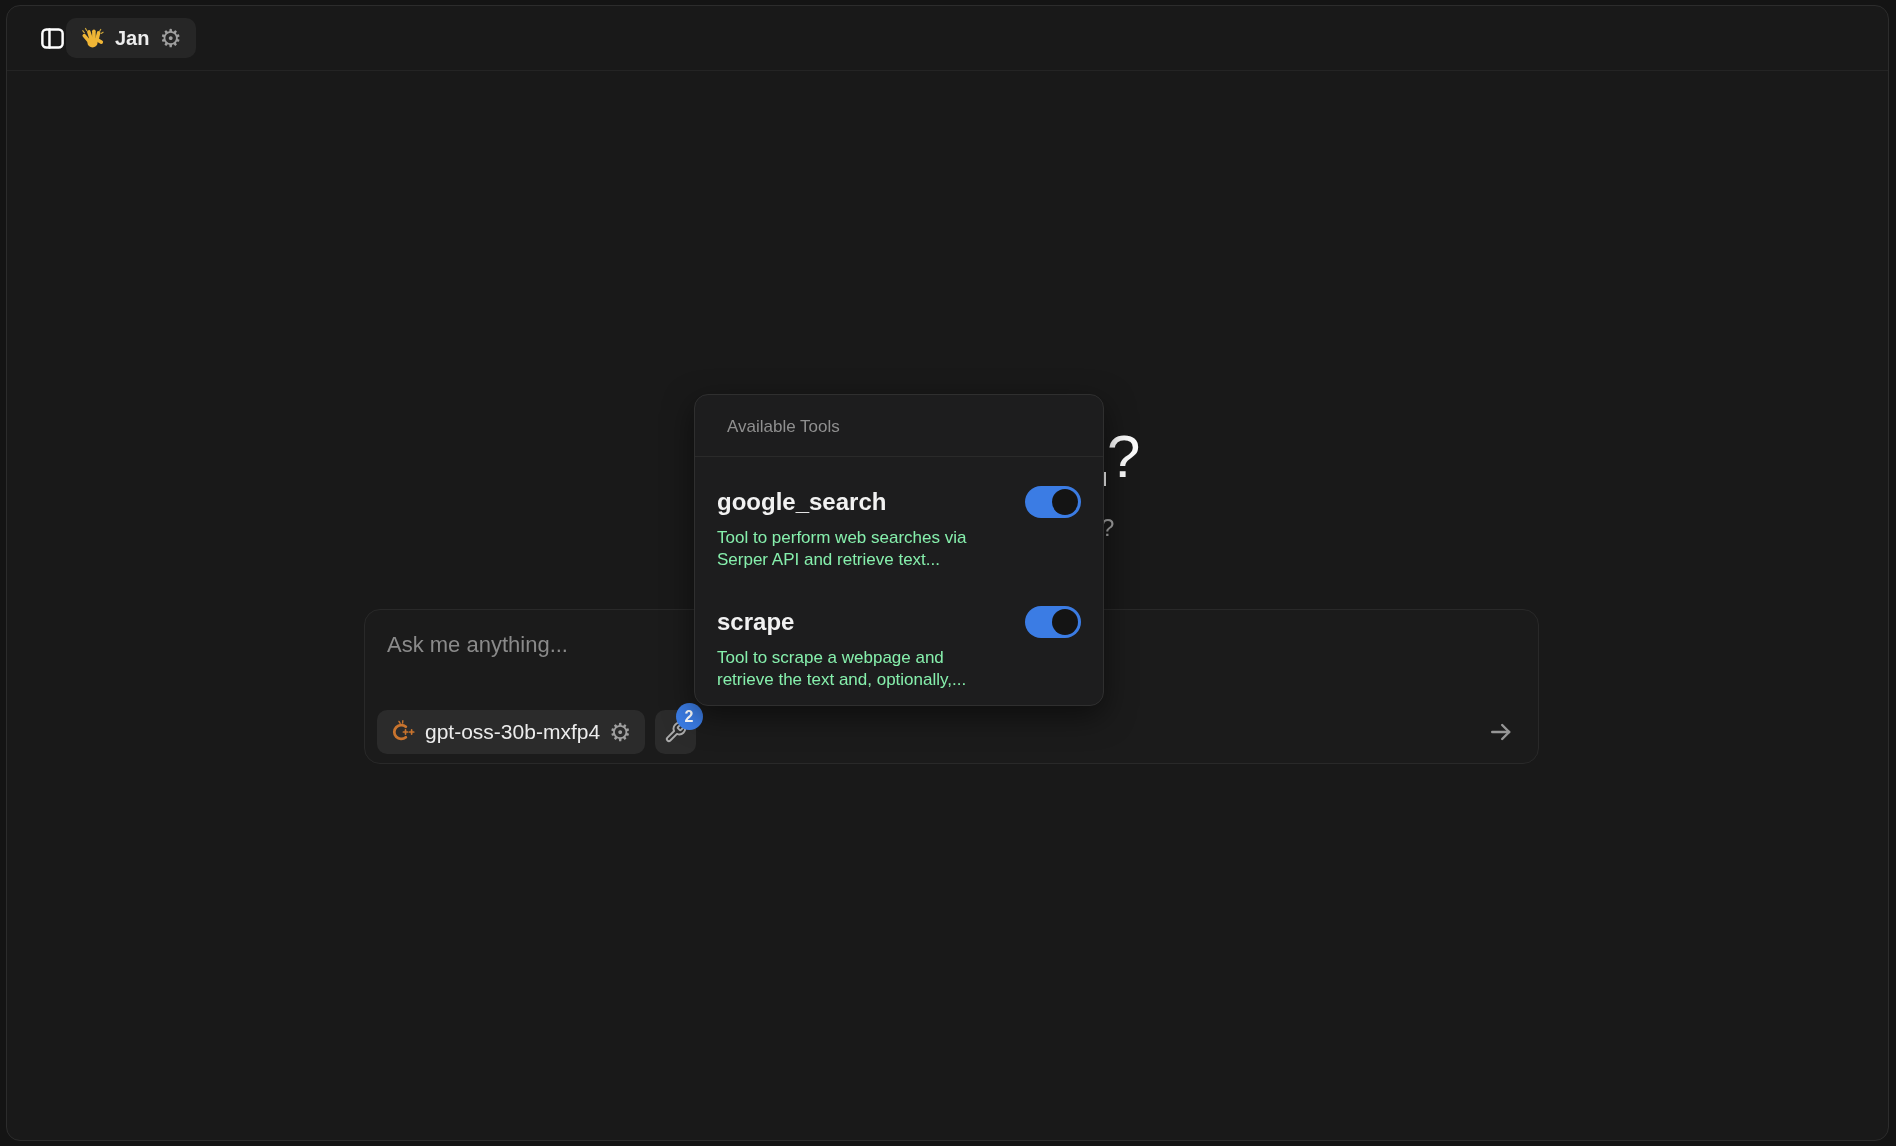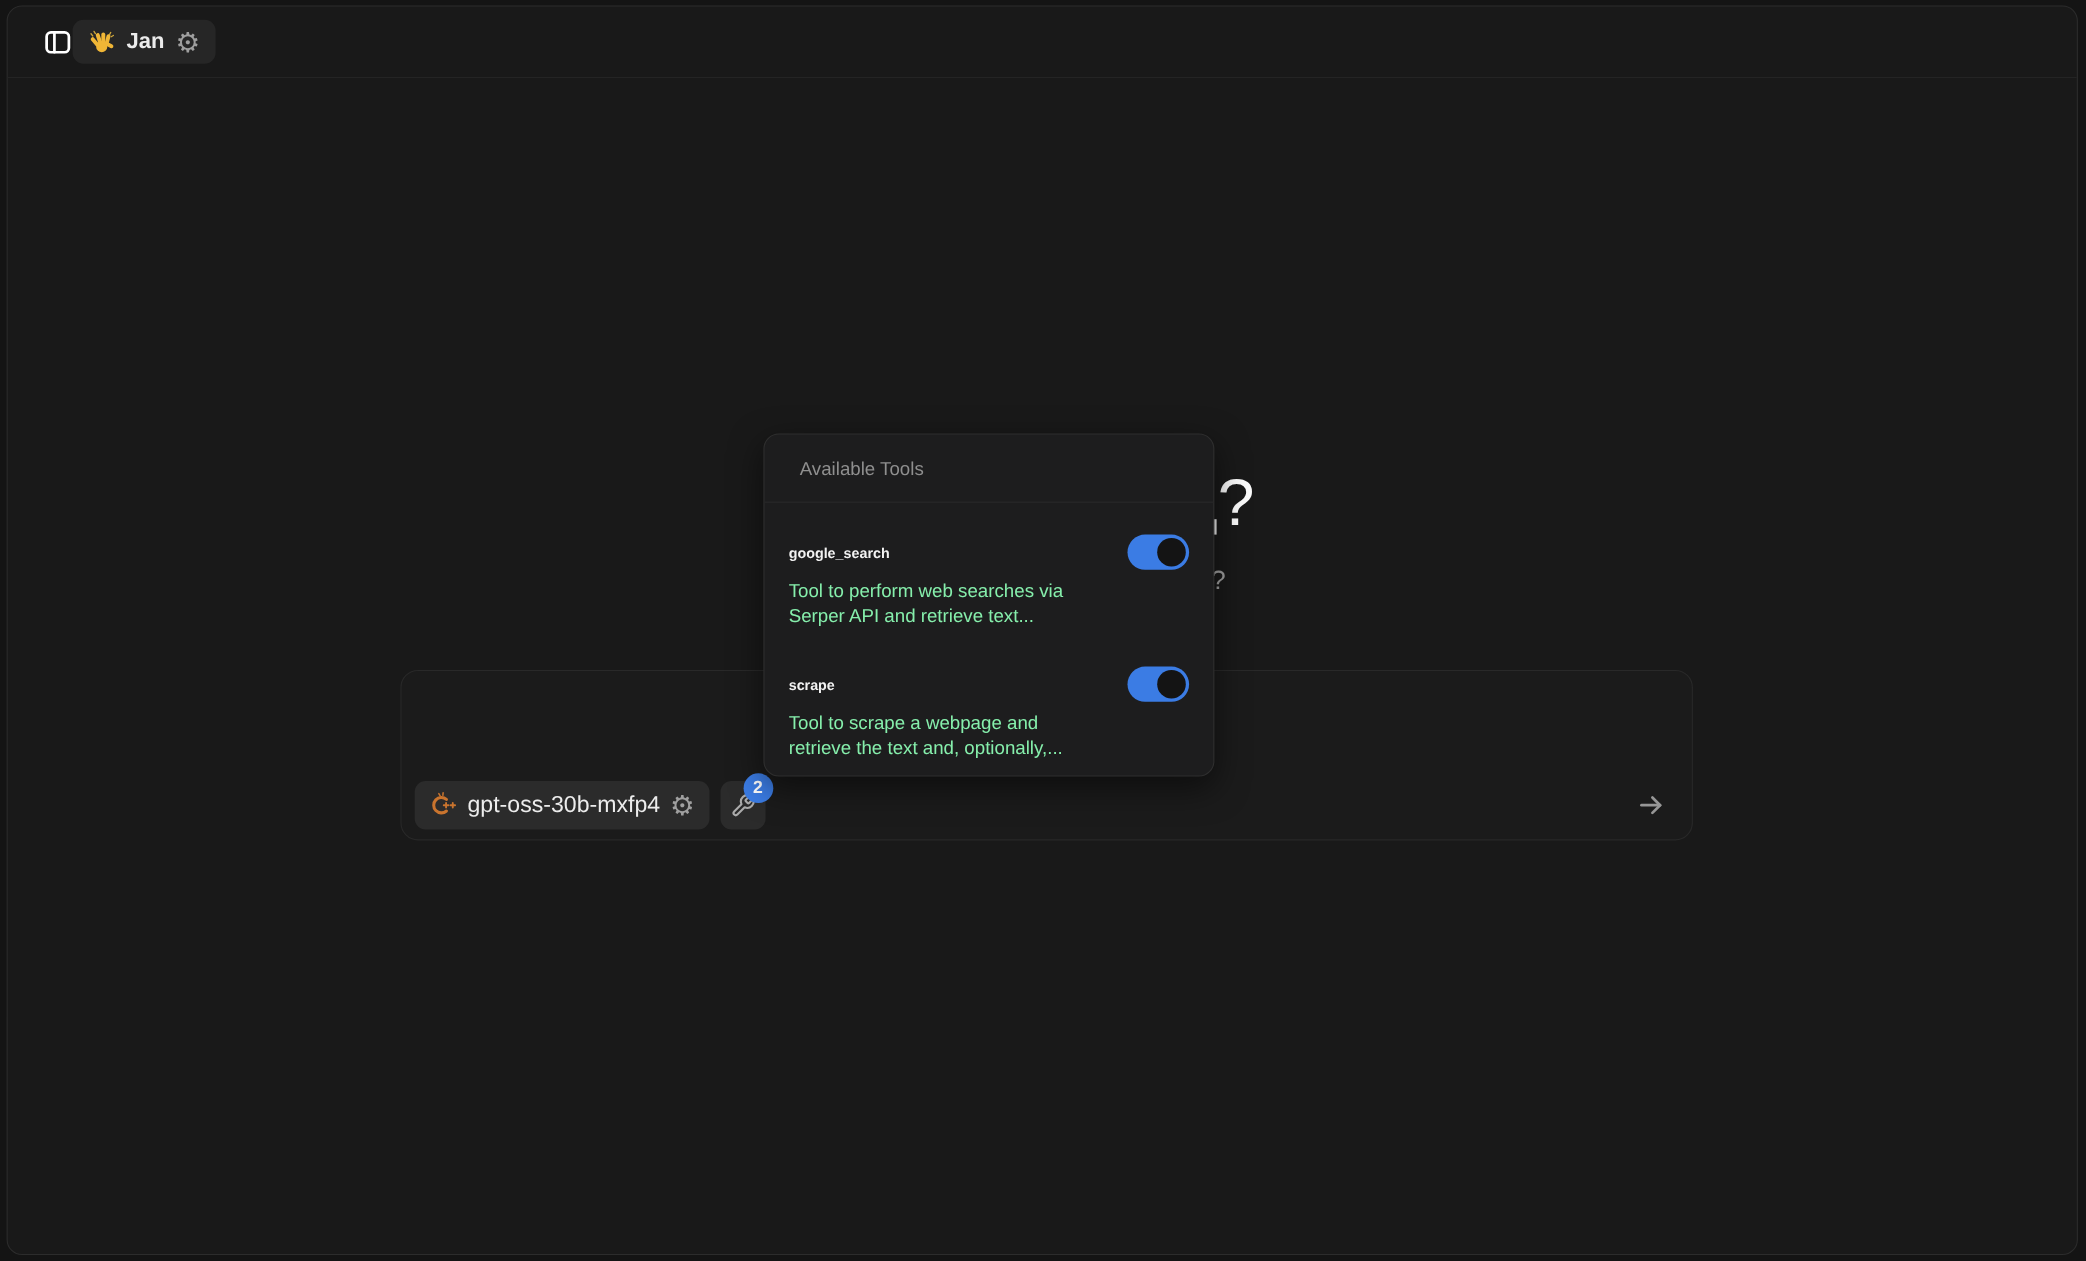--- a/index.html
+++ b/index.html
@@ -79,21 +79,21 @@
     box-shadow: 0 10px 30px rgba(0,0,0,0.5); z-index: 20;
   }
   .tools-popover .pop-header {
     height: 62px; padding: 22px 22px 0; border-bottom: 1px solid #2a2a2a;
   }
   .tools-popover .pop-title { color: #8f8f8f; font-size: 17px; margin-left: 10px; }
   .tools-popover .pop-body { padding: 0 22px; }
   .tool-row-head { display: flex; align-items: center; justify-content: space-between; }
   .tool-row:nth-of-type(1) .tool-row-head { margin-top: 29px; }
   .tool-row:nth-of-type(2) .tool-row-head { margin-top: 36px; }
-  .tool-name { color: #f2f2f2; font-size: 13px; font-weight: 700; }
+  .tool-name { color: #f2f2f2; font-size: 24px; font-weight: 700; }
   .tool-desc { margin-top: 9px; color: #86efac; font-size: 17px; line-height: 21.5px; }
 
   .toggle {
     position: relative; width: 56px; height: 32px; border-radius: 16px;
     background: #3b7ce4; border: none; cursor: pointer; flex: 0 0 auto;
   }
   .toggle .knob {
     position: absolute; top: 3px; right: 3px; width: 26px; height: 26px;
     border-radius: 50%; background: #141414;
   }
@@ -137,20 +137,21 @@
       <span class="chip-label">Jan</span>
       <span class="gear-glyph">⚙</span>
     </button>
   </div>
 
   <div class="hero-sliver"></div>
   <div class="hero-q">?</div>
   <div class="hero-sub-q">?</div>
 
   <div class="composer">
+    <textarea placeholder="Ask me anything..." style=""></textarea>
 
     <div class="composer-row">
 
       <button class="model-chip">
         <span>
           <svg width="26" height="26" viewBox="0 0 32 32" fill="none" stroke="#c9742e">
             <path d="M19.5 9.5a8.6 8.6 0 1 0 0 13" stroke-width="3.4" stroke-linecap="round"></path>
             <path d="M16.5 16h5.2 M19.1 13.4v5.2" stroke-width="2.1" stroke-linecap="round"></path>
             <path d="M24 16h5.2 M26.6 13.4v5.2" stroke-width="2.1" stroke-linecap="round"></path>
             <path d="M12.5 5.5 11 3 M15.5 5 15.8 2.2" stroke-width="1.7" stroke-linecap="round"></path>

